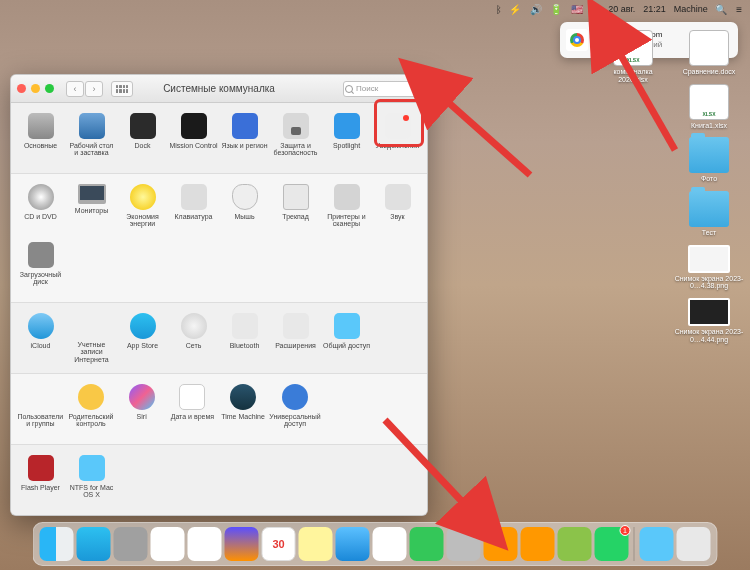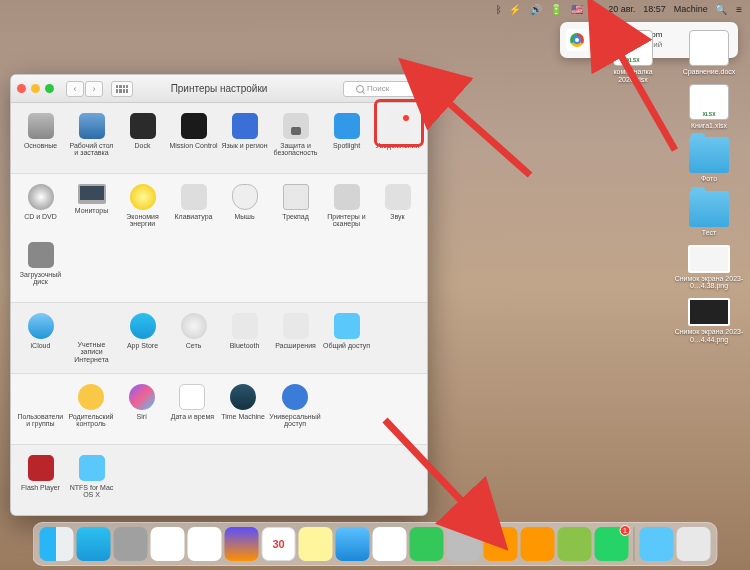--- a/index.html
+++ b/index.html
@@ -39,21 +39,21 @@
   .titlebar { height: 28px; background: linear-gradient(#f6f6f6, #e4e4e4); border-bottom: 1px solid #ccc; display: flex; align-items: center; padding: 0 6px; gap: 6px; position: relative; }
   .traffic { display: flex; gap: 5px; }
   .tl { width: 9px; height: 9px; border-radius: 50%; }
   .tl.r { background: #ff5f57; } .tl.y { background: #ffbd2e; } .tl.g { background: #28c940; }
   .tb-nav { display: flex; gap: 1px; margin-left: 6px; }
   .tb-btn { width: 18px; height: 16px; background: #fafafa; border: 1px solid #c4c4c4; border-radius: 3px; display: flex; align-items: center; justify-content: center; font-size: 9px; color: #888; }
   .tb-grid { width: 22px; height: 16px; background: #fafafa; border: 1px solid #c4c4c4; border-radius: 3px; display: flex; align-items: center; justify-content: center; margin-left: 2px; }
   .tb-grid-dots { width: 12px; height: 8px; display: grid; grid-template-columns: repeat(4, 1fr); grid-template-rows: repeat(2,1fr); gap:1px; }
   .tb-grid-dots i { background:#888; border-radius:.5px;}
   .window-title { position: absolute; left: 50%; transform: translateX(-50%); font-size: 10px; color: #444; }
-  .search { margin-left: auto; width: 78px; height: 16px; background: #fff; border: 1px solid #c4c4c4; border-radius: 3px; display: flex; align-items: center; padding: 0 12px; gap: 3px; }
+  .search { margin-left: auto; width: 78px; height: 16px; background: #fff; border: 1px solid #c4c4c4; border-radius: 3px; display: flex; align-items: center; padding: 0 1px; gap: 3px; }
   .search span { font-size: 8px; color: #999; }
   .mag { width: 8px; height: 8px; border: 1px solid #999; border-radius: 50%; position: relative; }
   .mag::after { content:""; position: absolute; width:3px; height:1px; background:#999; bottom:-1px; right:-2px; transform: rotate(45deg);}
   
   .pane { background: #f0f0f0; }
   .pref-grid { display: grid; grid-template-columns: repeat(8, 1fr); padding: 6px 4px; gap: 0; }
   .pref-grid.r2 { background: #f6f6f6; }
   .pref-item { display: flex; flex-direction: column; align-items: center; justify-content: flex-start; padding: 4px 1px; gap: 3px; height: 58px; cursor: pointer; }
   .pref-icon { width: 26px; height: 26px; border-radius: 5px; display: flex; align-items: center; justify-content: center; font-size: 14px; }
   .pref-label { font-size: 7px; color: #444; text-align: center; line-height: 1.05; }
@@ -129,21 +129,21 @@
 </head>
 <body>
 
 <div class="menubar">
   <span class="menu-icon">ᛒ</span>
   <span class="menu-icon">⚡</span>
   <span class="menu-icon">🔊</span>
   <span class="menu-icon">🔋</span>
   <span class="menu-icon">🇺🇸</span>
   <span>Ср, 20 авг.</span>
-  <span>18:57</span>
+  <span>21:21</span>
   <span>Machine</span>
   <span class="menu-icon">🔍</span>
   <span class="menu-icon">≡</span>
 </div>
 
 <div class="notification">
   <div class="notif-icon">
       <div class="chrome-ring"></div>
     </div>
   <div class="notif-text">
@@ -202,21 +202,21 @@
           <i></i>
           <i></i>
           <i></i>
           <i></i>
           <i></i>
           <i></i>
           <i></i>
           <i></i>
         </div>
     </div>
-    <div class="window-title">Принтеры настройки</div>
+    <div class="window-title">Системные коммуналка</div>
     <div class="search">
       <div class="mag"></div>
       <span>Поиск</span>
     </div>
   </div>
   <div class="pane">
     <div class="pref-grid" id="row1">
         <div class="pref-item">
           <div class="pref-icon ic-general"></div>
           <div class="pref-label">Основные</div>

